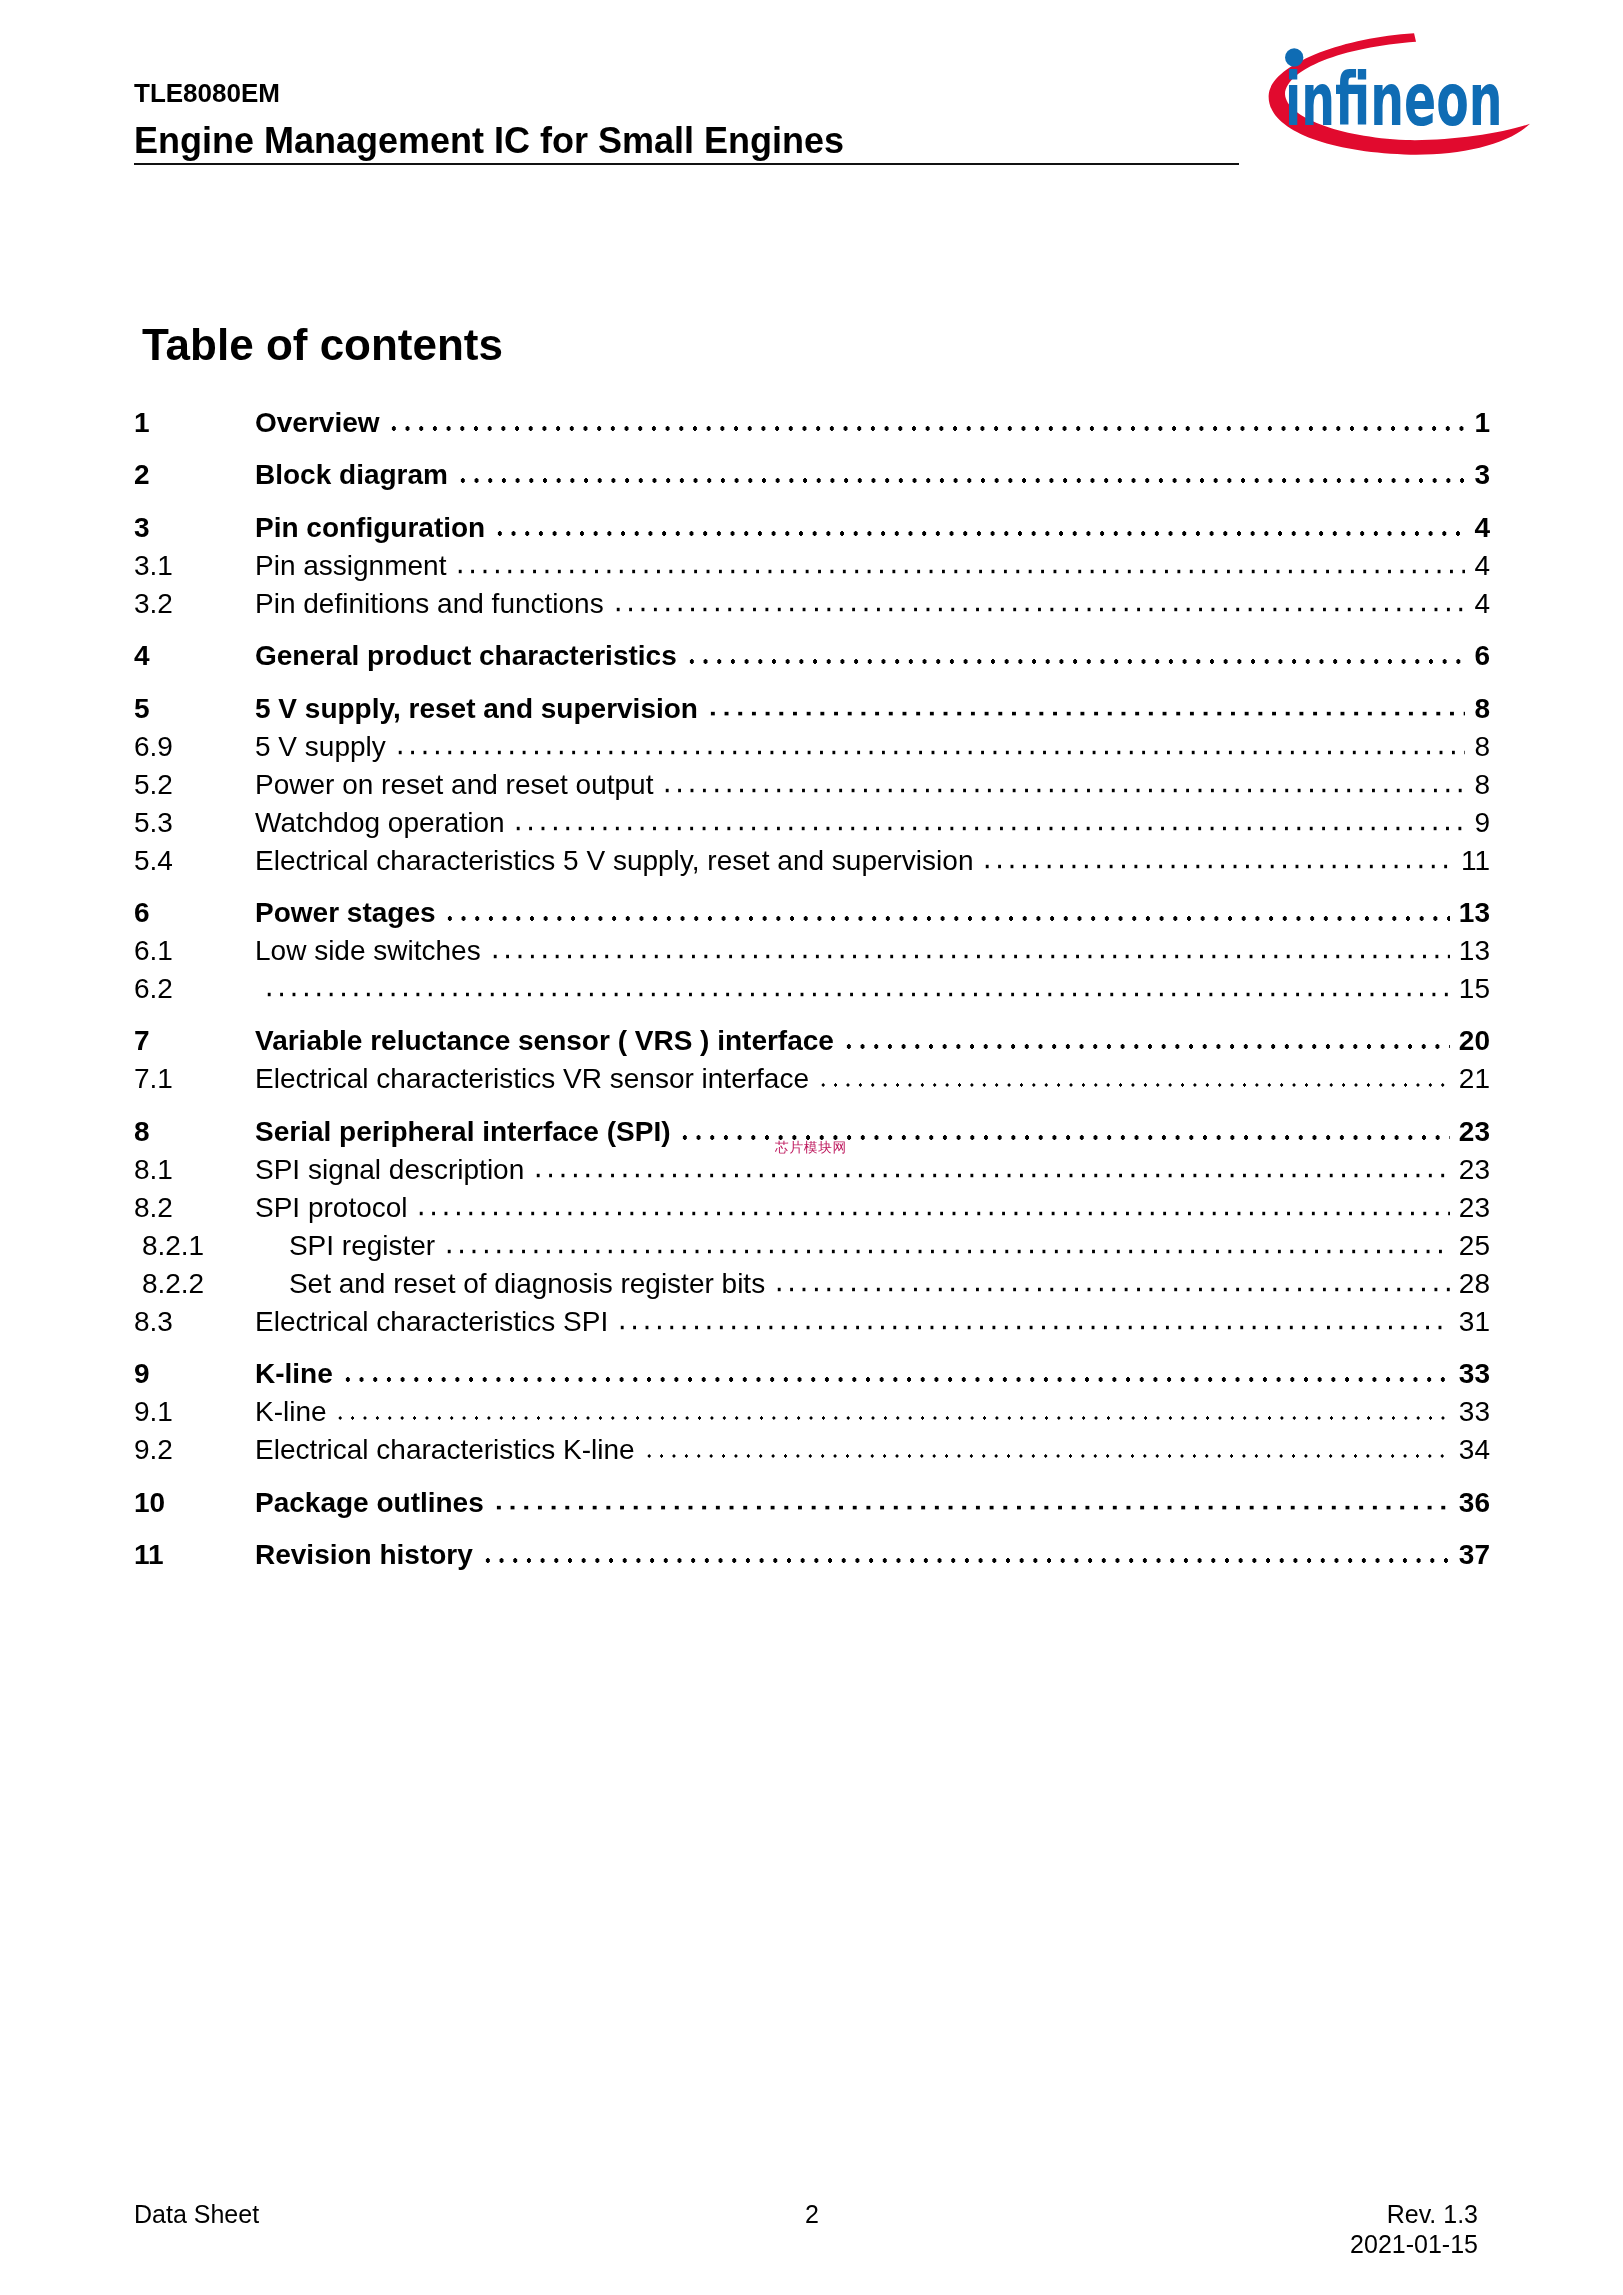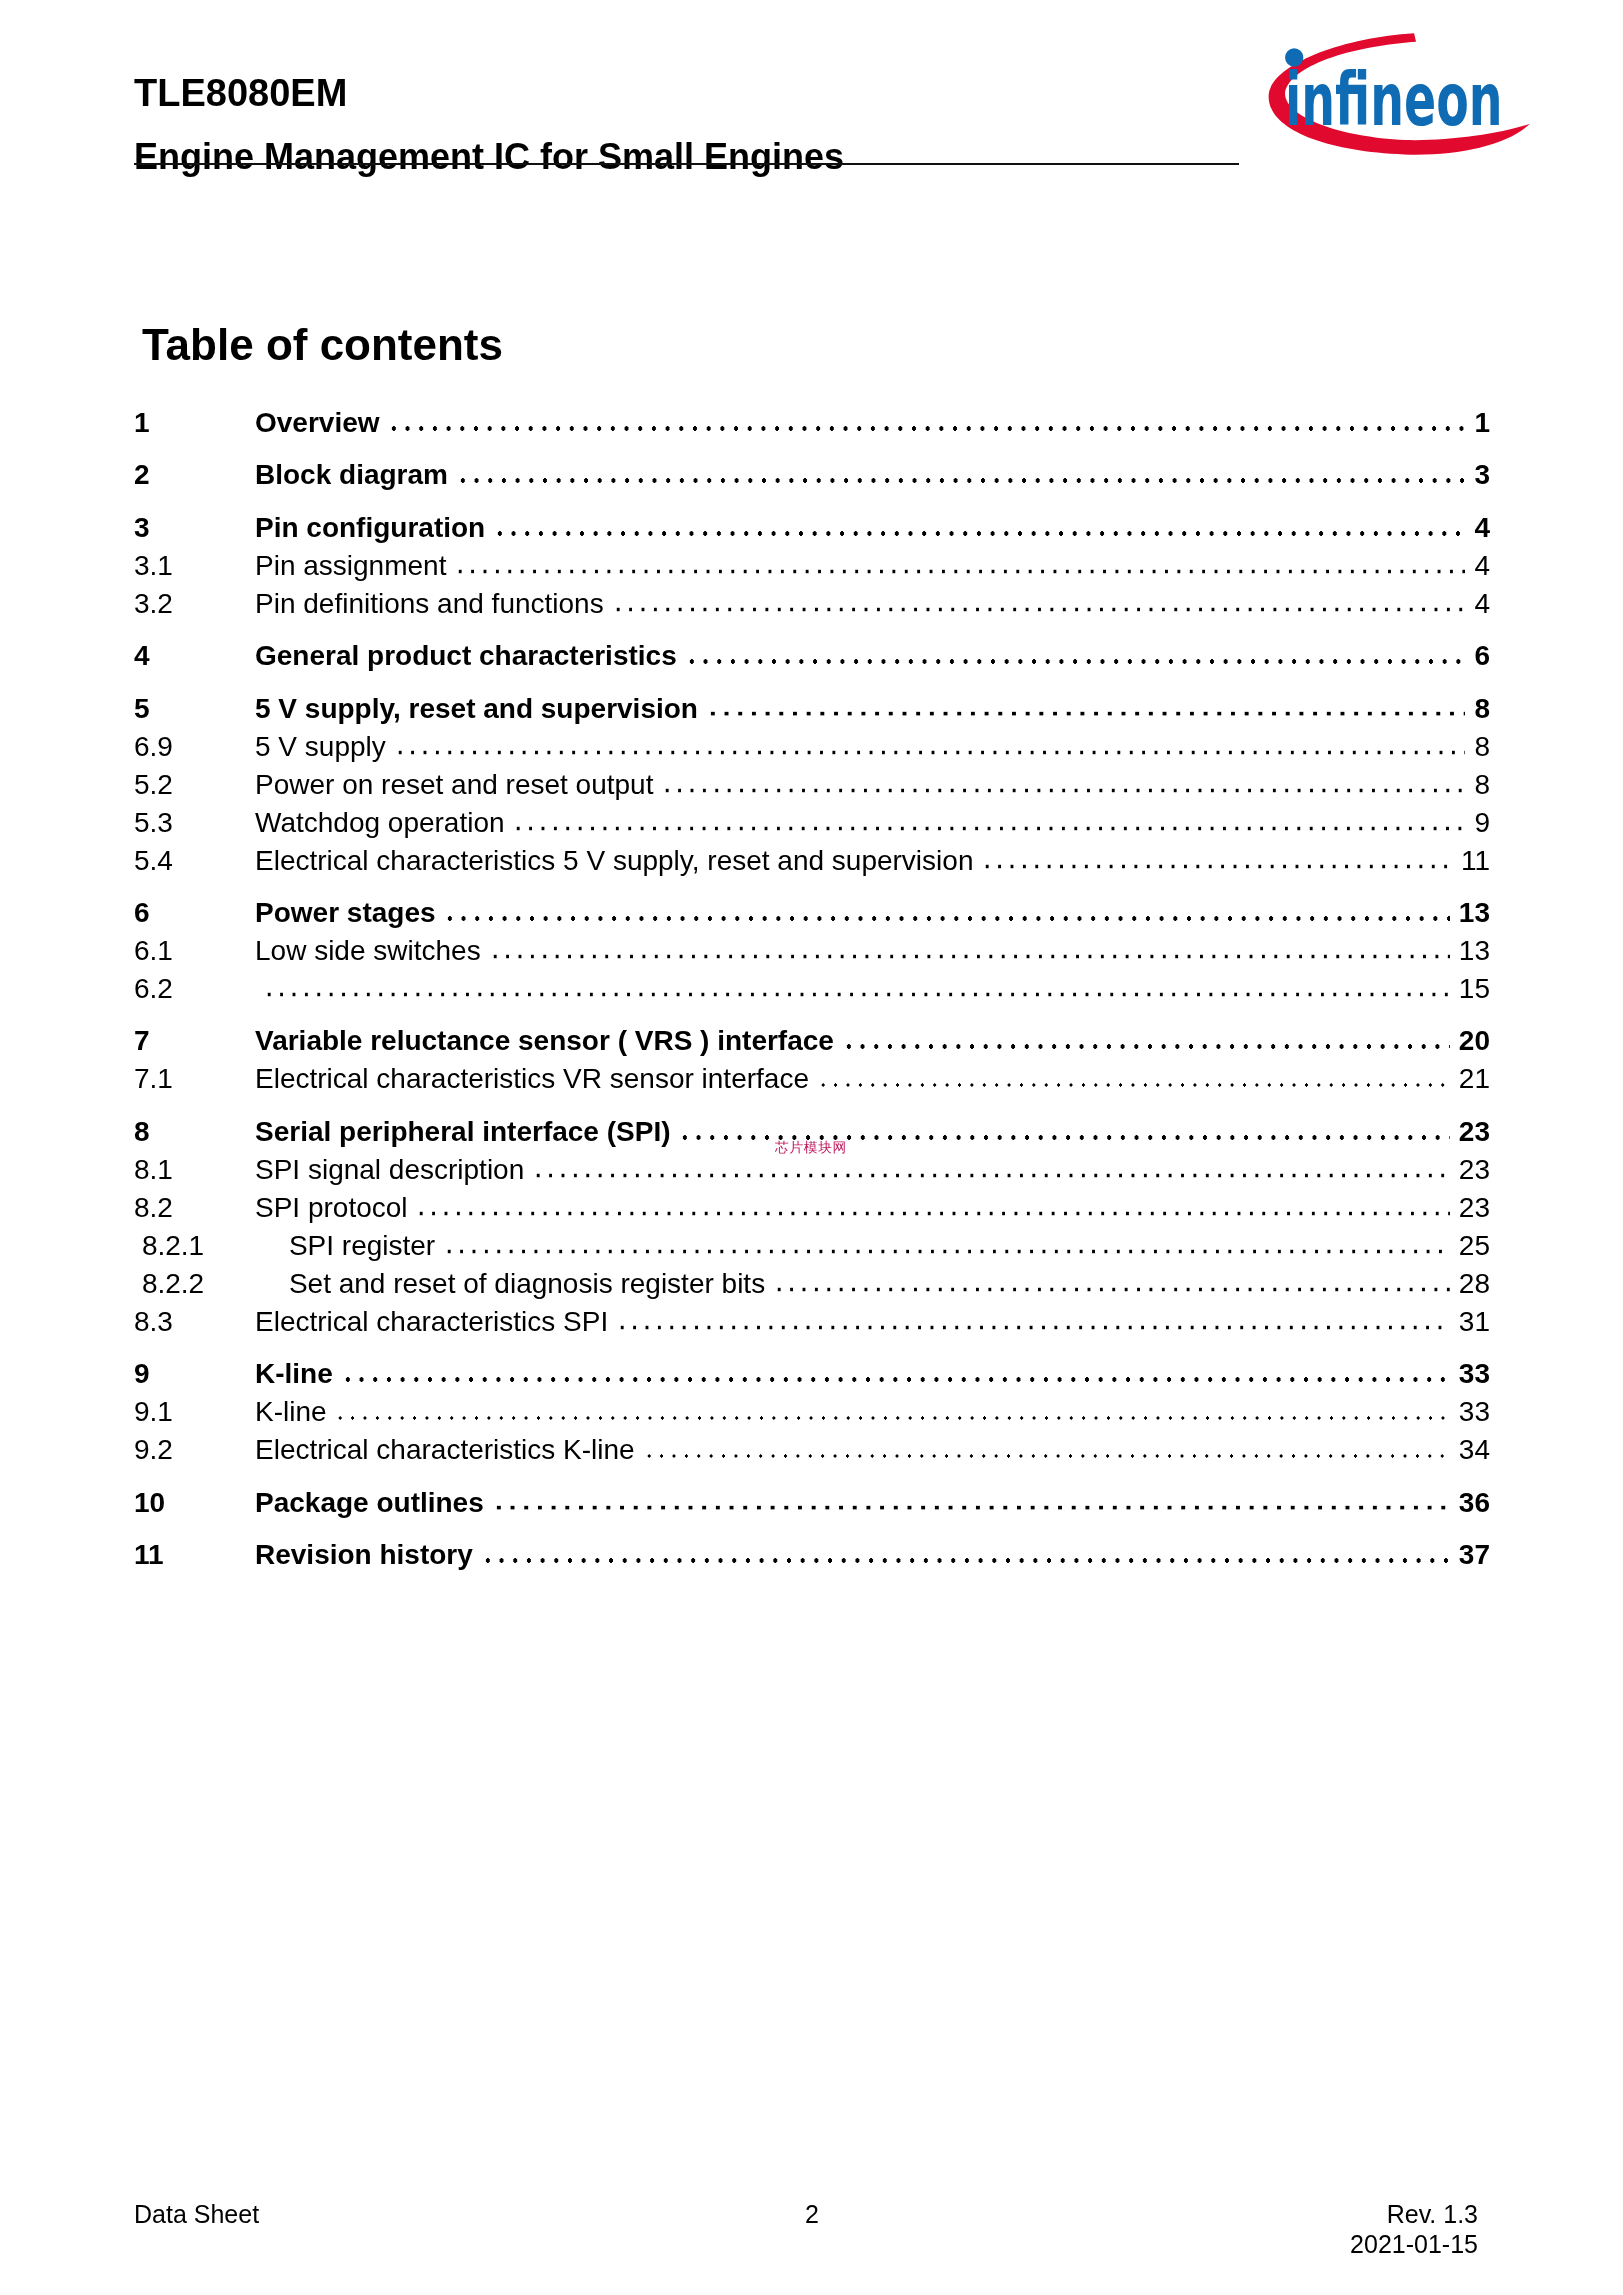--- a/index.html
+++ b/index.html
@@ -2,22 +2,22 @@
 <html style="font-size:10.5px"><head>
 <meta charset="utf-8">
 <style>
   html,body { margin:0; padding:0; background:#ffffff; }
   .page {
     position:relative; width:1623px; height:2295px; background:#ffffff;
     font-family:"Liberation Sans", sans-serif; color:#000; overflow:hidden;
   }
   
   .hdr { position:absolute; left:134px; top:72px; }
-  .hdr .product  { font-size:38px; font-weight:bold; line-height:42px; }
-  .hdr .subtitle { font-size:36px; font-weight:bold; line-height:42px; margin-top:22px; }
+  .hdr .product  { font-size:26px; font-weight:bold; line-height:42px; }
+  .hdr .subtitle { font-size:36px; font-weight:bold; line-height:42px; margin-top:6px; }
   .hdr-rule { position:absolute; left:134px; top:163px; width:1105px; height:0; border-top:2px solid #111; }
   .logo { position:absolute; left:1247px; top:30px; width:285px; height:131px; }
   
   .toc-title { position:absolute; left:134px; top:313px; margin:8px; font-size:44px; font-weight:bold; line-height:47px; }
   
   .toc { position:absolute; left:134px; top:404px; width:1356px; }
   .toc-row { display:flex; align-items:baseline; font-size:28px; line-height:38px; }
   .toc-row.main { font-weight:bold; margin-top:14.4px; }
   .toc-row.main:first-child { margin-top:0; }
   .toc-row .num { flex:0 0 121px; white-space:nowrap; }

